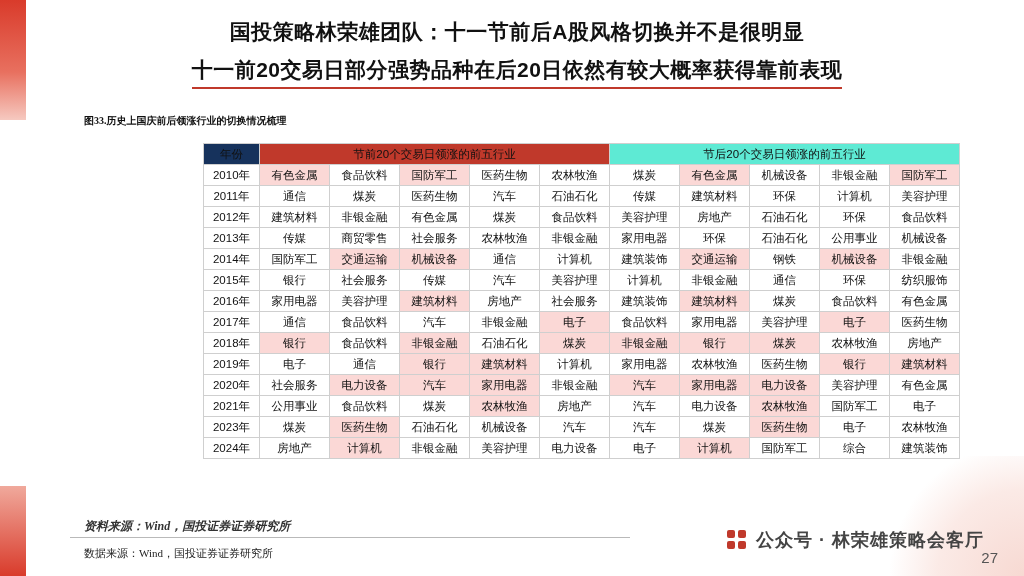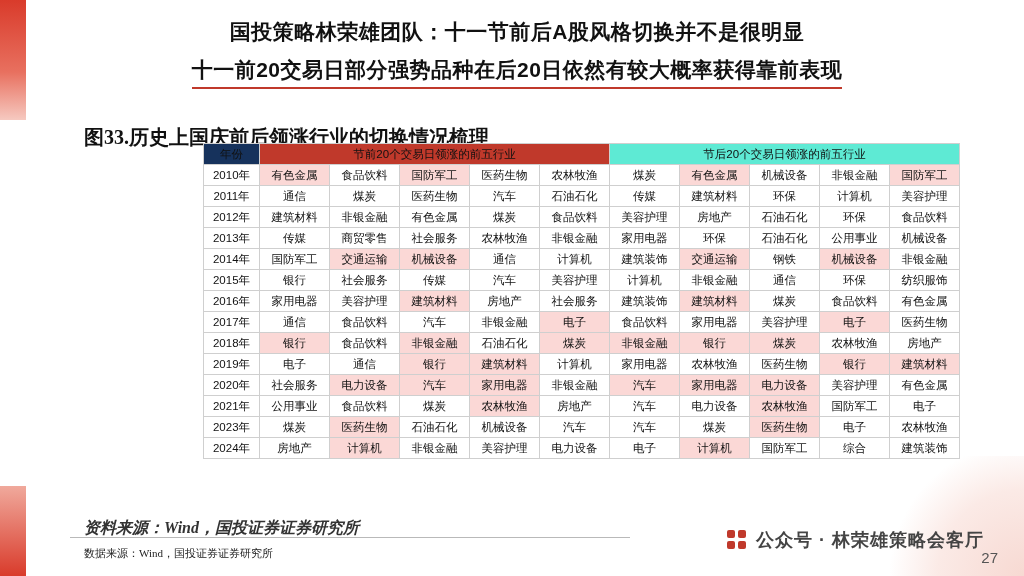--- a/index.html
+++ b/index.html
@@ -33,22 +33,22 @@
   }
   .title-line2 {
     margin-top: 10px;
     font-size: 21px; font-weight: bold; color:#111; letter-spacing:0.5px;
     white-space: nowrap;
     display:inline-block;
     border-bottom: 2px solid #c0392b;
     padding-bottom: 3px;
   }
   .fig-caption {
-    position:absolute; left:84px; top:124px;
-    font-size: 20px; font-weight: bold; color:#111;
+    position:absolute; left:84px; top:114px;
+    font-size: 10px; font-weight: bold; color:#111;
     font-family: "Liberation Serif", serif;
   }
   table.main {
     position:absolute; left:163px; top:143px;
     border-collapse: collapse;
     font-size: 11.5px;
     background:#fff;
     margin-left:40px;
   }
   table.main td, table.main th {
@@ -72,21 +72,21 @@
   th.hdr-post {
     background: #5eead4; color:#fff; font-weight:bold;
     border:1px solid #16325c;
   }
   td.year { width:56px; }
   td.cell { width:70px; }
   td.sep { border-left: 2px solid #9aa3ad; }
   td.hl { background:#fbd8d6; color:#c0392b; font-weight:bold; }
   .src-note {
     position:absolute; left:84px; top:518px;
-    font-size: 16px; color:#333; font-family:"Liberation Serif", serif;
+    font-size: 12px; color:#333; font-family:"Liberation Serif", serif;
     font-weight:bold;
     font-style: italic;
   }
   .src-line {
     position:absolute; left:70px; top:537px; width:560px; height:1px;
     background:#b9b9b9;
   }
   .src-bottom {
     position:absolute; left:84px; top:546px;
     font-size: 11px; color:#222; font-family:"Liberation Serif", serif;

